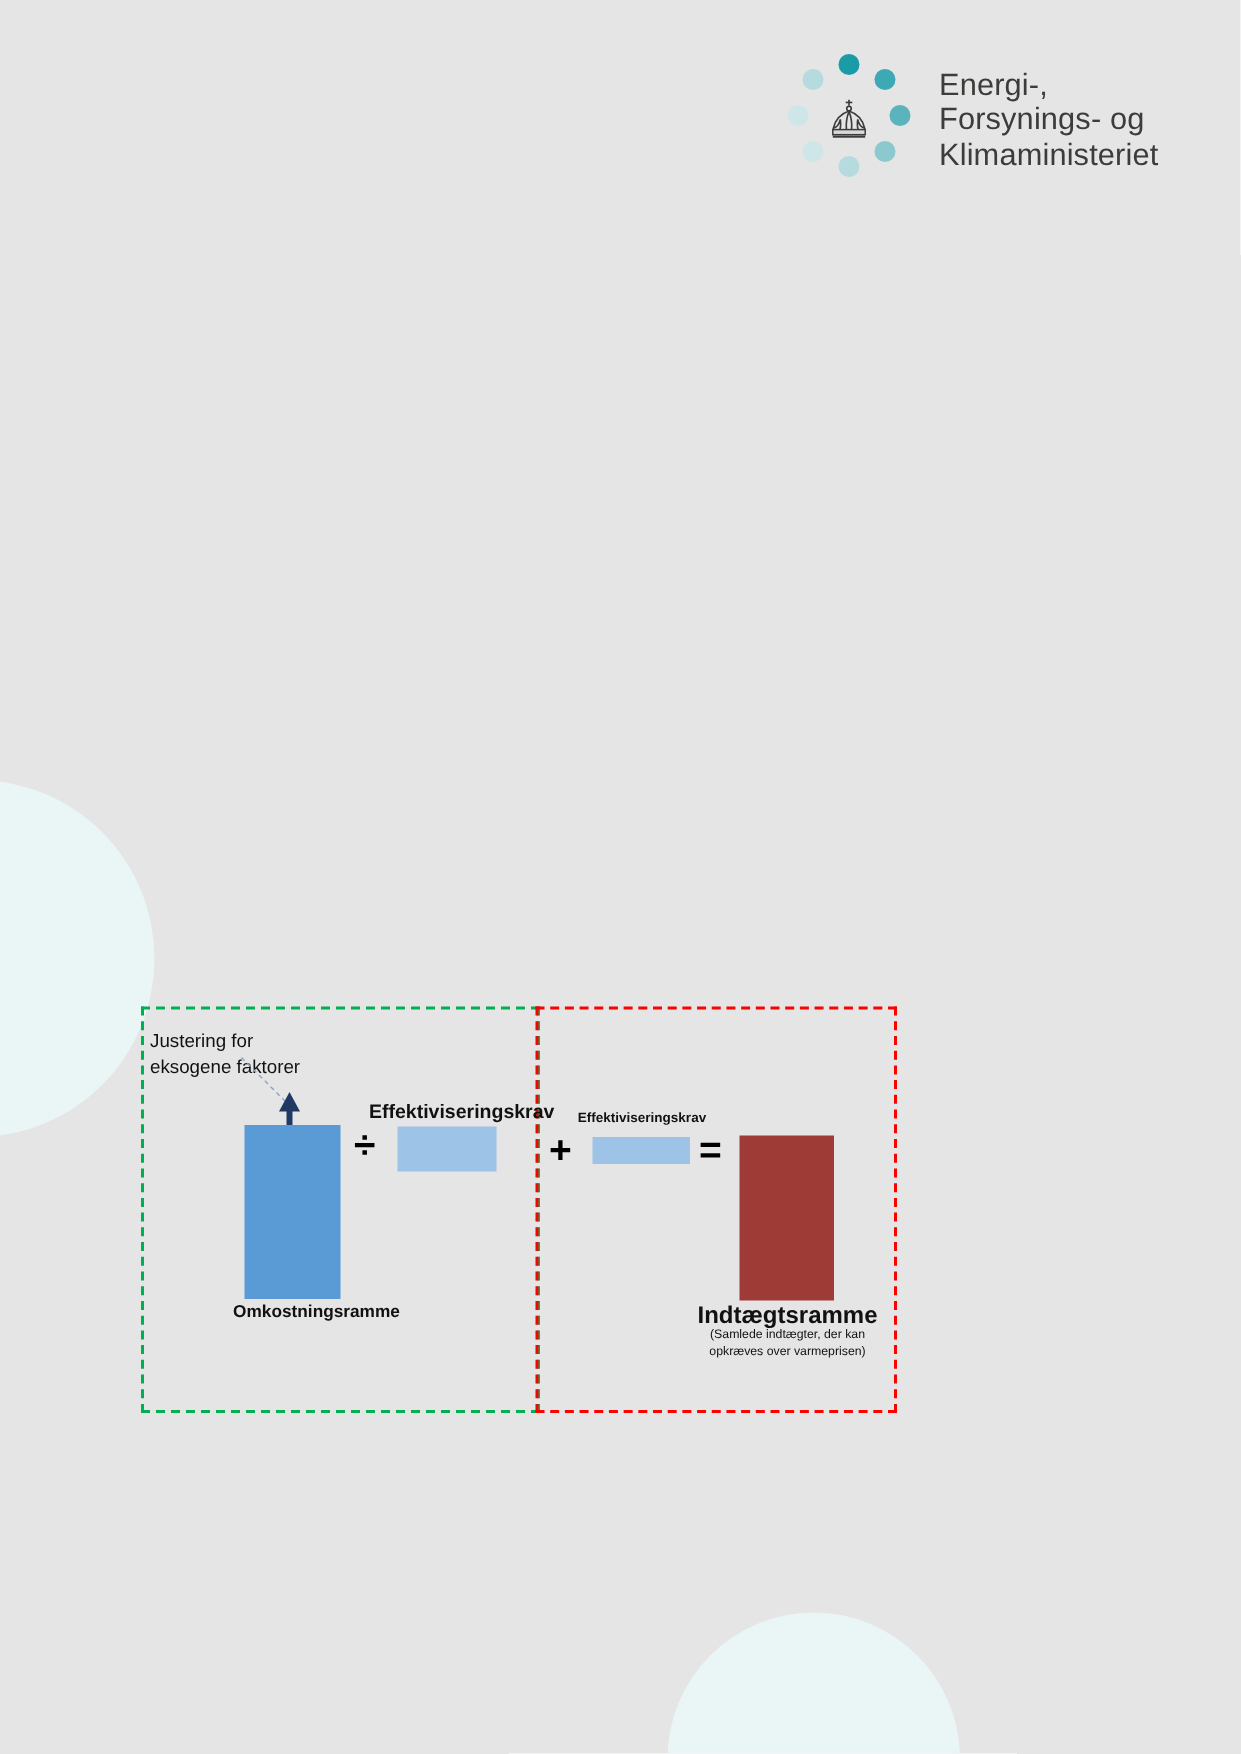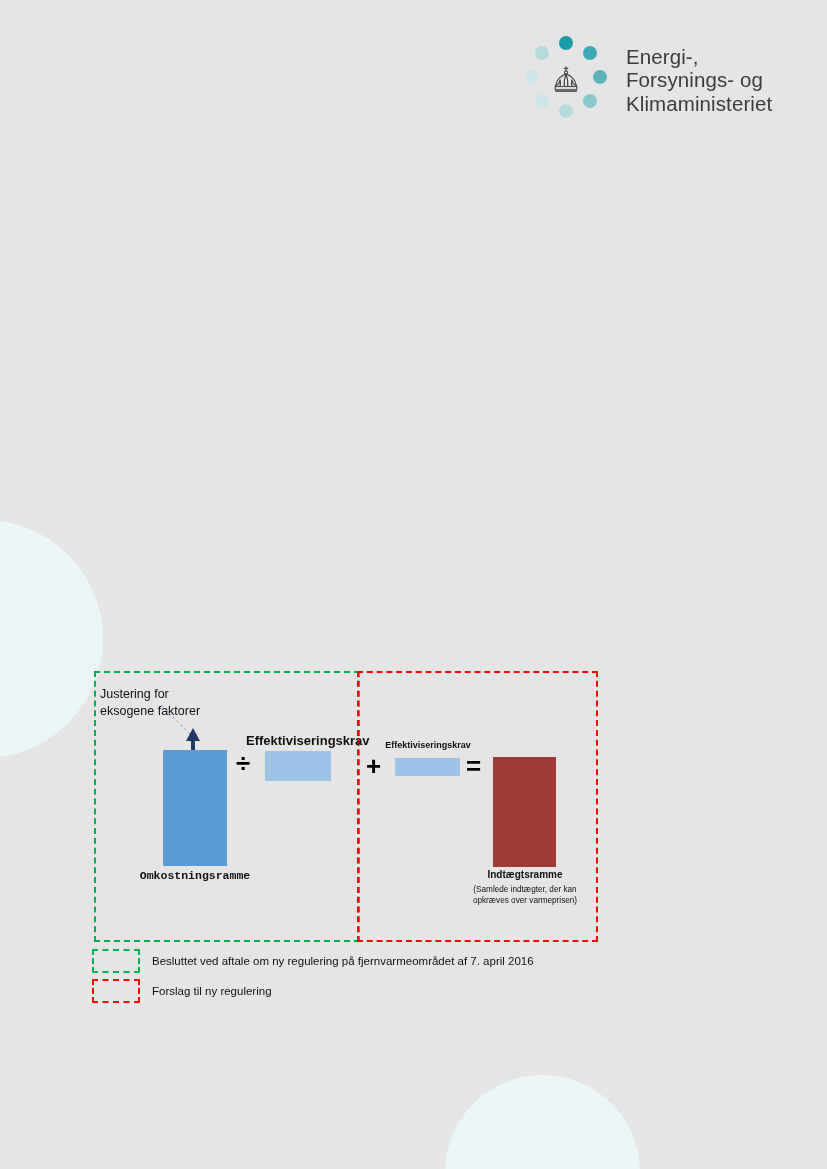--- a/index.html
+++ b/index.html
@@ -136,43 +136,42 @@
   }
 
   .bar-caption {
     position: absolute;
     font-weight: bold;
     color: #111111;
     text-align: center;
     white-space: nowrap;
   }
   #cap-omkostningsramme {
-    left: 135px;
+    left: 151px;
     top: 869px;
     width: 120px;
     font-size: 11.5px;
-    font-family: Liberation Mono, monospace;
   }
   #cap-effektivisering {
     left: 246px;
     top: 733px;
     width: 104px;
     font-size: 13px;
   }
   #cap-forrentning {
     left: 377px;
     top: 740px;
     width: 102px;
     font-size: 9px;
   }
   #cap-indtaegtsramme {
     left: 462px;
     top: 869px;
     width: 126px;
-    font-size: 10px;
+    font-size: 16px;
   }
   #cap-indtaegtsramme-sub {
     left: 457px;
     top: 884px;
     width: 136px;
     font-size: 8.2px;
     line-height: 11px;
     font-weight: normal;
     white-space: normal;
   }
@@ -316,24 +315,14 @@
     <div class="bar-caption" id="cap-effektivisering">Effektiviseringskrav</div>
     <div class="bar-caption" id="cap-forrentning">Effektiviseringskrav</div>
     <div class="bar-caption" id="cap-indtaegtsramme">Indtægtsramme</div>
     <div class="bar-caption" id="cap-indtaegtsramme-sub">(Samlede indtægter, der kan opkræves over varmeprisen)</div>
 
     <div class="operator" id="op-divide">÷</div>
     <div class="operator" id="op-plus">+</div>
     <div class="operator" id="op-equals">=</div>
   </div>
 
-  <div id="legend">
-    <div class="legend-row">
-      <div class="legend-swatch green"></div>
-      <div class="legend-label">Besluttet ved aftale om ny regulering på fjernvarmeområdet af 7. april 2016</div>
-    </div>
-    <div class="legend-row">
-      <div class="legend-swatch red"></div>
-      <div class="legend-label">Forslag til ny regulering</div>
-    </div>
-  </div>
 
 </div>
 
 </body></html>

